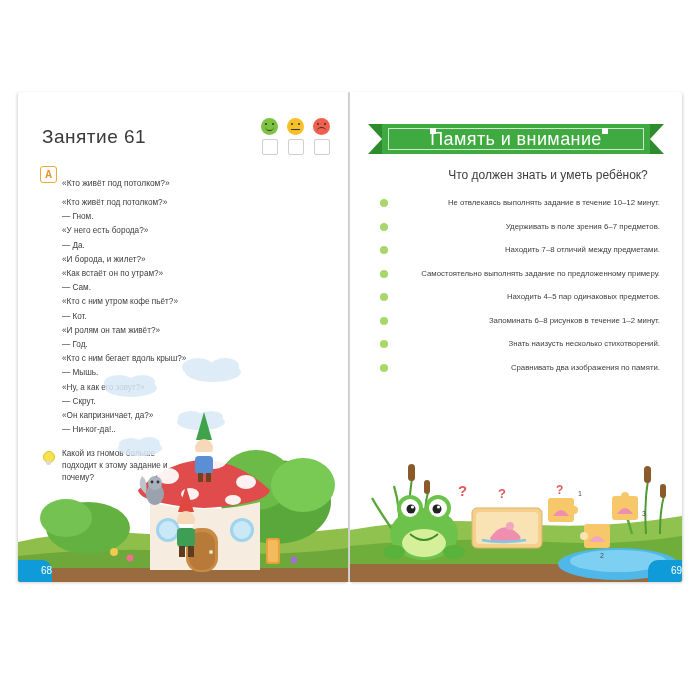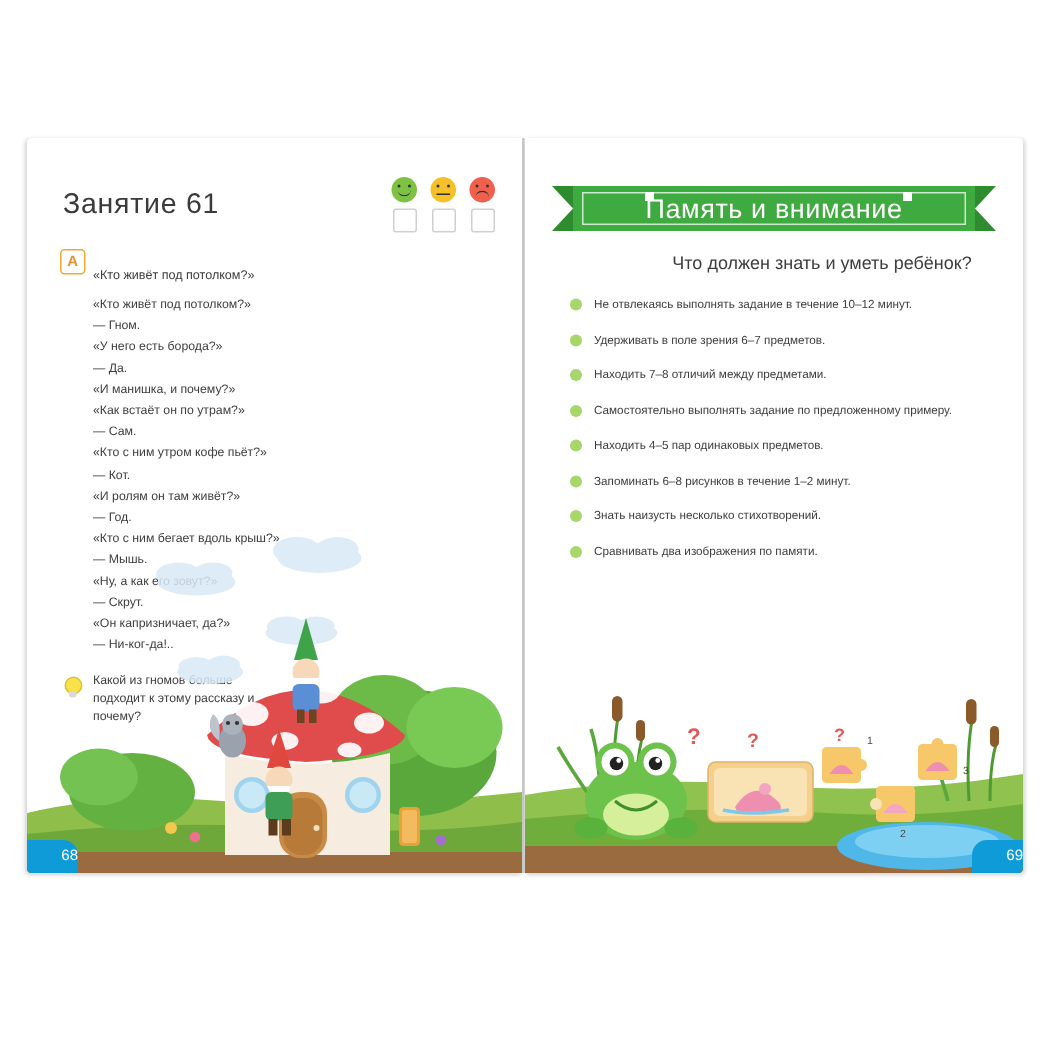--- a/index.html
+++ b/index.html
@@ -295,20 +295,21 @@
     top: 106px;
     width: 280px;
   }
   .skill-item {
     position: relative;
     padding-left: 16px;
     margin-bottom: 13.5px;
     font-size: 7.8px;
     color: #3d3d3d;
     line-height: 10px;
+    text-align: right;
   }
   .skill-item .dot {
     position: absolute;
     left: 0;
     top: 1px;
     width: 8px;
     height: 8px;
     border-radius: 50%;
     background: #a7d66a;
   }
@@ -367,40 +368,40 @@
     </div>
 
     <div class="task-marker">А</div>
     <div class="poem-title">«Кто живёт под потолком?»</div>
 
     <div class="poem">
       <div>«Кто живёт под потолком?»</div>
       <div>— Гном.</div>
       <div>«У него есть борода?»</div>
       <div>— Да.</div>
-      <div>«И манишка, и почему?»</div>
+      <div>«И борода, и жилет?»</div>
       <div>«Как встаёт он по утрам?»</div>
       <div>— Сам.</div>
       <div>«Кто с ним утром кофе пьёт?»</div>
       <div>— Кот.</div>
       <div>«И ролям он там живёт?»</div>
       <div>— Год.</div>
       <div>«Кто с ним бегает вдоль крыш?»</div>
       <div>— Мышь.</div>
       <div>«Ну, а как его зовут?»</div>
       <div>— Скрут.</div>
       <div>«Он капризничает, да?»</div>
       <div>— Ни-ког-да!..</div>
     </div>
 
     <div class="bulb">
       <div class="glass"></div>
       <div class="base"></div>
     </div>
-    <div class="question-text">Какой из гномов больше подходит к этому рассказу и почему?</div>
+    <div class="question-text">Какой из гномов больше подходит к этому задание и почему?</div>
 
     <div class="illus-left">
       <svg width="330" height="302" viewBox="0 0 330 302">
 
         <g opacity="0.85" fill="#d9e9f7">
           <ellipse cx="195" cy="92" rx="28" ry="10"></ellipse>
           <ellipse cx="180" cy="87" rx="16" ry="9"></ellipse>
           <ellipse cx="207" cy="86" rx="14" ry="8"></ellipse>
           <ellipse cx="113" cy="108" rx="26" ry="9"></ellipse>
           <ellipse cx="101" cy="103" rx="15" ry="8"></ellipse>

